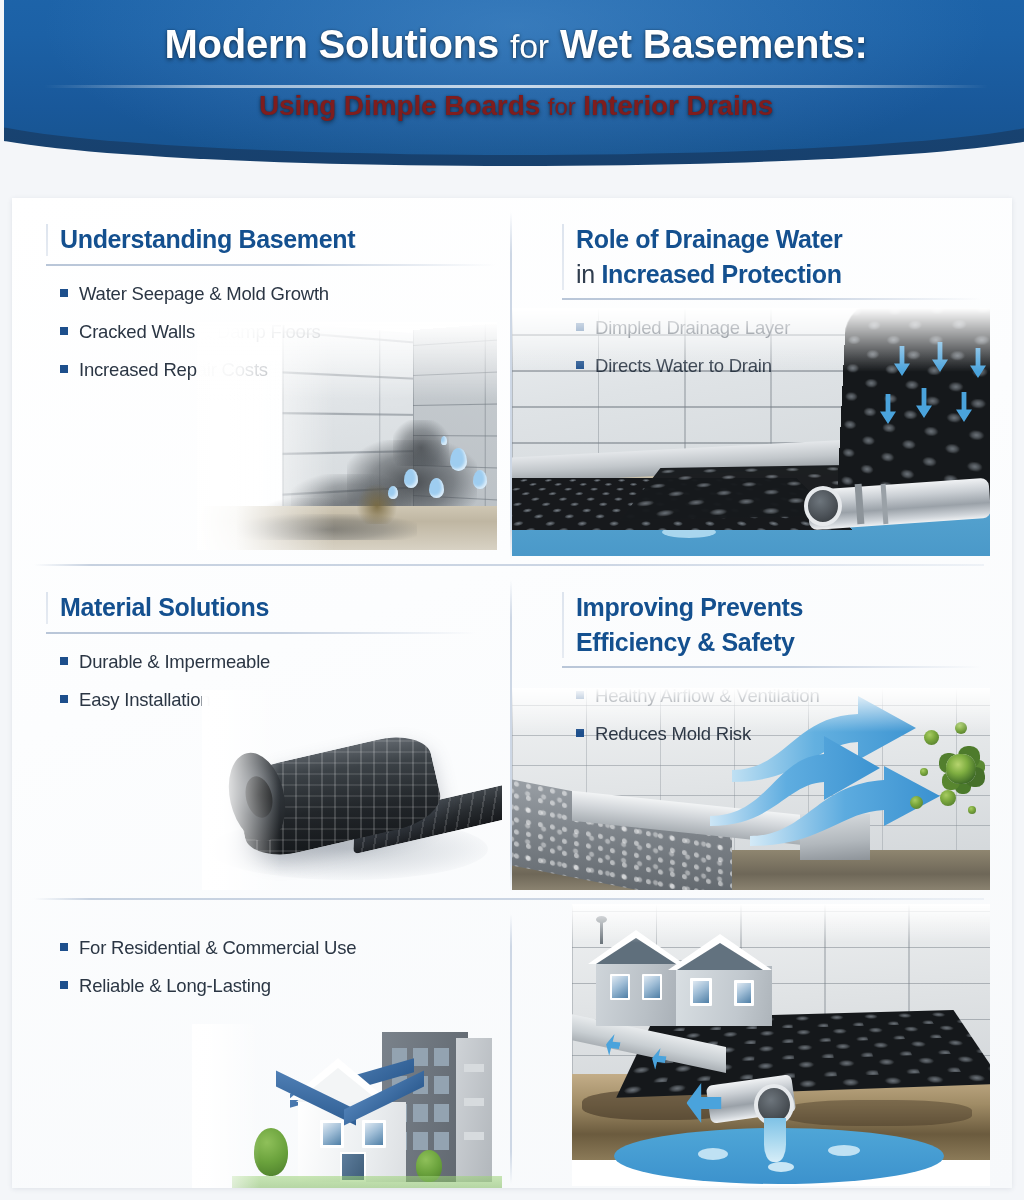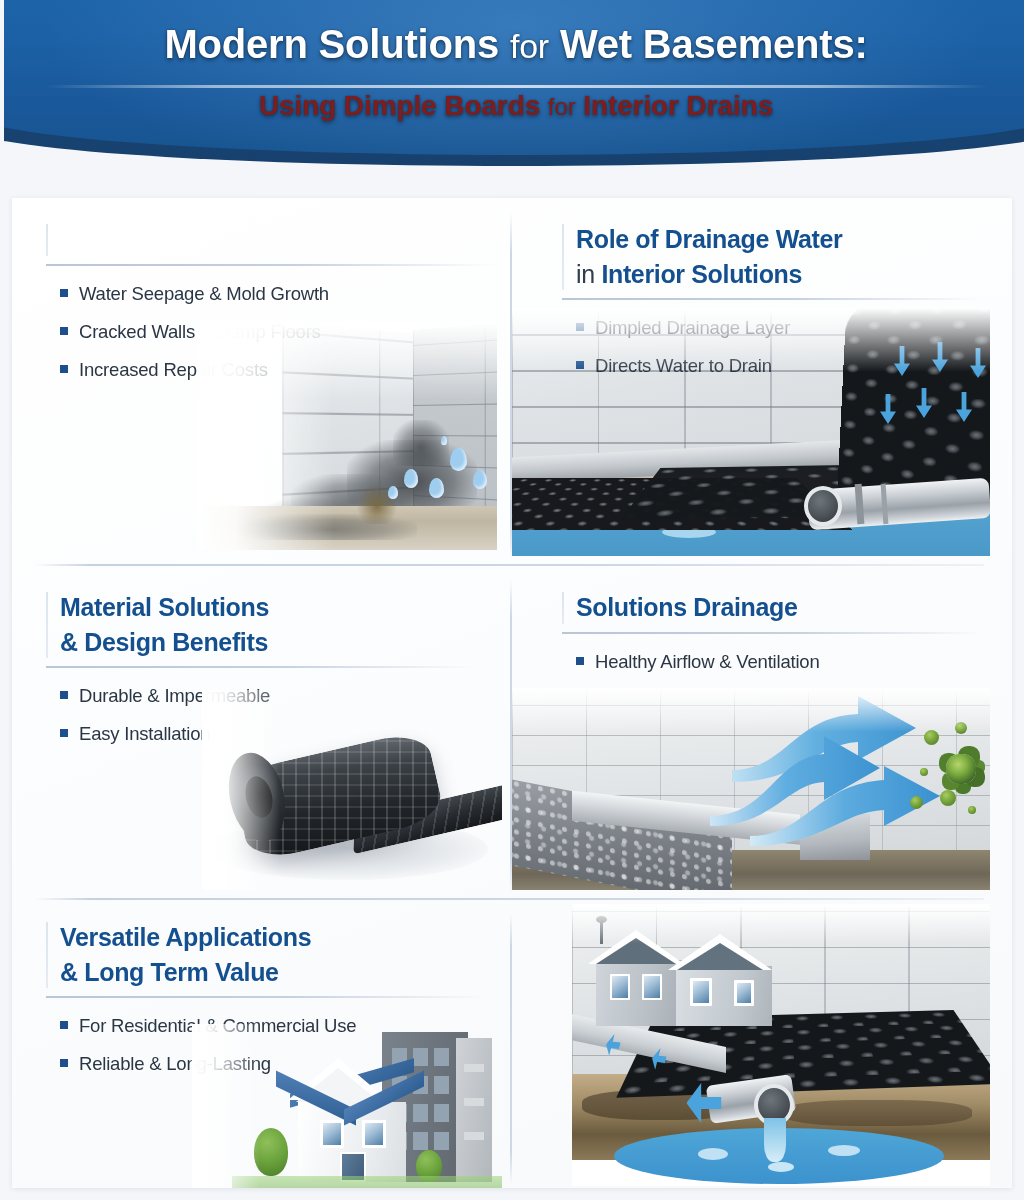--- a/index.html
+++ b/index.html
@@ -257,21 +257,21 @@
 
   <div class="row-divider" style="top:366px;"></div>
   <div class="row-divider" style="top:700px;"></div>
   <div class="col-divider" style="left:498px; top:14px; height:348px;"></div>
   <div class="col-divider" style="left:498px; top:382px; height:312px;"></div>
   <div class="col-divider" style="left:498px; top:716px; height:270px;"></div>
 
   <div class="panel" style="left:34px; top:24px; width:450px;">
     <div class="panel-title">
       <h2>
-        <br>
+        <span>Understanding Basement</span><br>
       </h2>
     </div>
     <ul class="bullets">
       <li>Water Seepage &amp; Mold Growth</li>
       <li>Cracked Walls &amp; Damp Floors</li>
       <li>Increased Repair Costs</li>
     </ul>
   </div>
 
   <div class="art" style="left:185px; top:124px; width:300px; height:228px;">
@@ -292,21 +292,21 @@
     <div class="drop" style="left:244px; top:114px; width:6px; height:9px;"></div>
     <div class="fade-l"></div>
     <div class="fade-t"></div>
   </div>
 
   <div class="panel" style="left:550px; top:24px; width:420px;">
     <div class="panel-title">
       <h2>
         <span>Role of Drainage Water</span><br>
         <span class="lite">in</span>
-        <span>Interior Solutions</span>
+        <span>Increased Protection</span>
       </h2>
     </div>
     <ul class="bullets">
       <li>Dimpled Drainage Layer</li>
       <li>Directs Water to Drain</li>
     </ul>
   </div>
 
   <div class="art" style="left:500px; top:110px; width:478px; height:248px; background:#ffffff;">
     <div class="wall" style="left:0; top:0; width:478px; height:172px;"></div>
@@ -334,46 +334,47 @@
     <div style="position:absolute; left:370px; top:176px; width:5px; height:40px; background:#9aa1a7; transform:rotate(-4deg);"></div>
     <div class="pipe-end" style="left:292px; top:178px; width:38px; height:40px;"></div>
 
     <div class="fade-t" style="height:26%;"></div>
   </div>
 
   <div class="panel" style="left:34px; top:392px; width:430px;">
     <div class="panel-title">
       <h2>
         <span>Material Solutions</span><br>
-        <span>&amp; Design Benefits</span>
       </h2>
     </div>
     <ul class="bullets">
       <li>Durable &amp; Impermeable</li>
       <li>Easy Installation</li>
     </ul>
   </div>
 
   <div class="art" style="left:190px; top:492px; width:300px; height:200px;">
     <div class="shadow-blob" style="left:6px; top:128px; width:280px; height:62px;"></div>
     <div class="roll-tail" style="left:150px; top:112px; width:158px; height:34px;"></div>
     <div class="roll-body" style="left:36px; top:60px; width:200px; height:92px;"></div>
     <div class="roll-cap" style="left:28px; top:62px; width:54px; height:90px;"></div>
     <div class="roll-hole" style="left:44px; top:86px; width:26px; height:42px;"></div>
     <div class="fade-l" style="width:26%;"></div>
   </div>
 
   <div class="panel" style="left:550px; top:392px; width:420px;">
     <div class="panel-title">
       <h2>
-        <span>Solutions Drainage</span><br>
+        <span>Improving Prevents</span><br>
+        <span>Efficiency &amp; Safety</span>
       </h2>
     </div>
     <ul class="bullets">
       <li>Healthy Airflow &amp; Ventilation</li>
+      <li>Reduces Mold Risk</li>
     </ul>
   </div>
 
   <div class="art" style="left:500px; top:490px; width:478px; height:202px; background:#ffffff;">
     <div class="wall" style="left:0; top:0; width:478px; height:168px; background:
         repeating-linear-gradient(0deg, rgba(128,136,144,.48) 0 1.5px, rgba(0,0,0,0) 1.5px 30px),
         repeating-linear-gradient(90deg, rgba(128,136,144,.34) 0 1.5px, rgba(0,0,0,0) 1.5px 74px),
         linear-gradient(175deg,#f0f2f3 0%, #e1e4e6 55%, #d4d8db 100%);"></div>
     <div class="ground" style="height:40px; background:linear-gradient(180deg,#8f8670 0%, #6e6758 60%, #8a8270 100%);"></div>
 
@@ -426,26 +427,20 @@
     <div class="spore" style="left:398px; top:108px; width:13px; height:13px;"></div>
     <div class="spore" style="left:428px; top:102px; width:16px; height:16px;"></div>
     <div class="spore" style="left:408px; top:80px; width:8px; height:8px;"></div>
     <div class="spore" style="left:456px; top:118px; width:8px; height:8px;"></div>
     <div class="spore-big" style="left:434px; top:66px; width:30px; height:30px;"></div>
 
     <div class="fade-t" style="height:22%;"></div>
   </div>
 
   <div class="panel" style="left:34px; top:722px; width:440px;">
-    <div class="panel-title">
-      <h2>
-        <span>Versatile Applications</span><br>
-        <span>&amp; Long Term Value</span>
-      </h2>
-    </div>
     <ul class="bullets">
       <li>For Residential &amp; Commercial Use</li>
       <li>Reliable &amp; Long-Lasting</li>
     </ul>
   </div>
 
   <div class="art" style="left:180px; top:826px; width:310px; height:164px;">
     <div class="bldg" style="left:190px; top:8px; width:86px; height:150px;"></div>
     <div class="bldg-lite" style="left:264px; top:14px; width:36px; height:144px;"></div>
     <div class="bldg-win" style="left:200px; top:24px; width:15px; height:18px;"></div>

